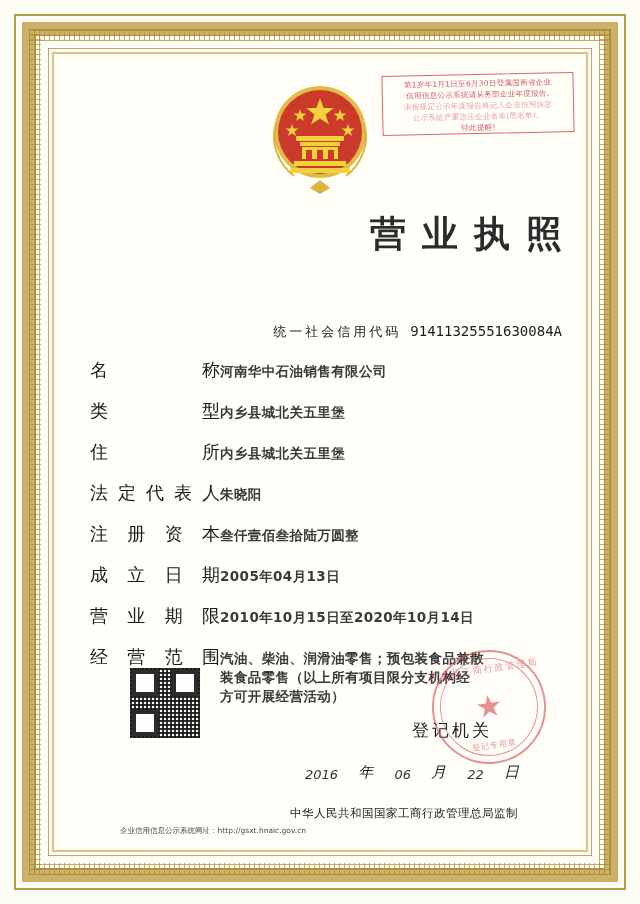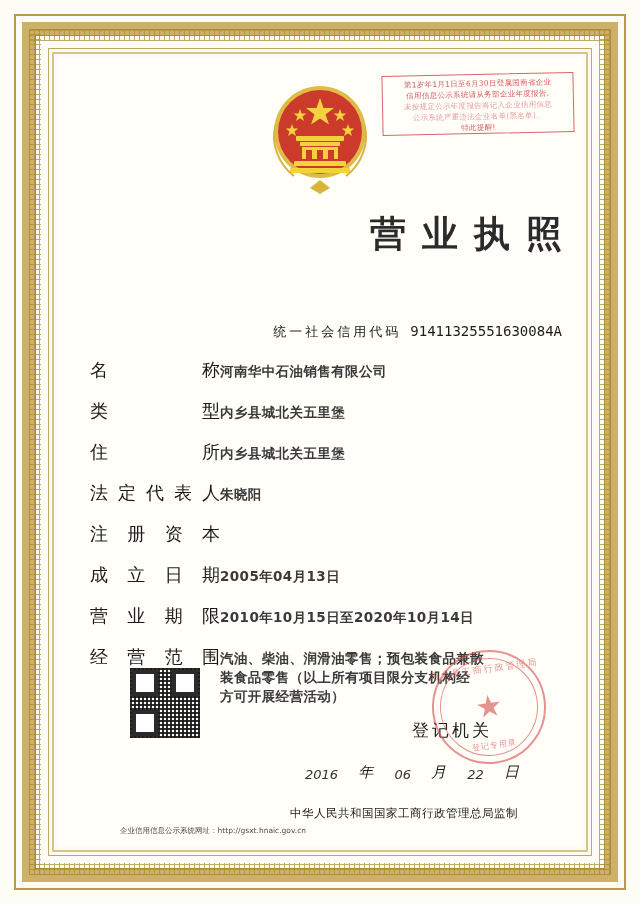--- a/index.html
+++ b/index.html
@@ -326,20 +326,23 @@
 
       <div class="field">
         <div class="f-label">
           <span class="spread">
             <span>注</span>
             <span>册</span>
             <span>资</span>
             <span>本</span>
           </span>
         </div>
+        <div class="f-value">
+          <span class="line">叁仟壹佰叁拾陆万圆整</span>
+        </div>
       </div>
 
       <div class="field">
         <div class="f-label">
           <span class="spread">
             <span>成</span>
             <span>立</span>
             <span>日</span>
             <span>期</span>
           </span>

